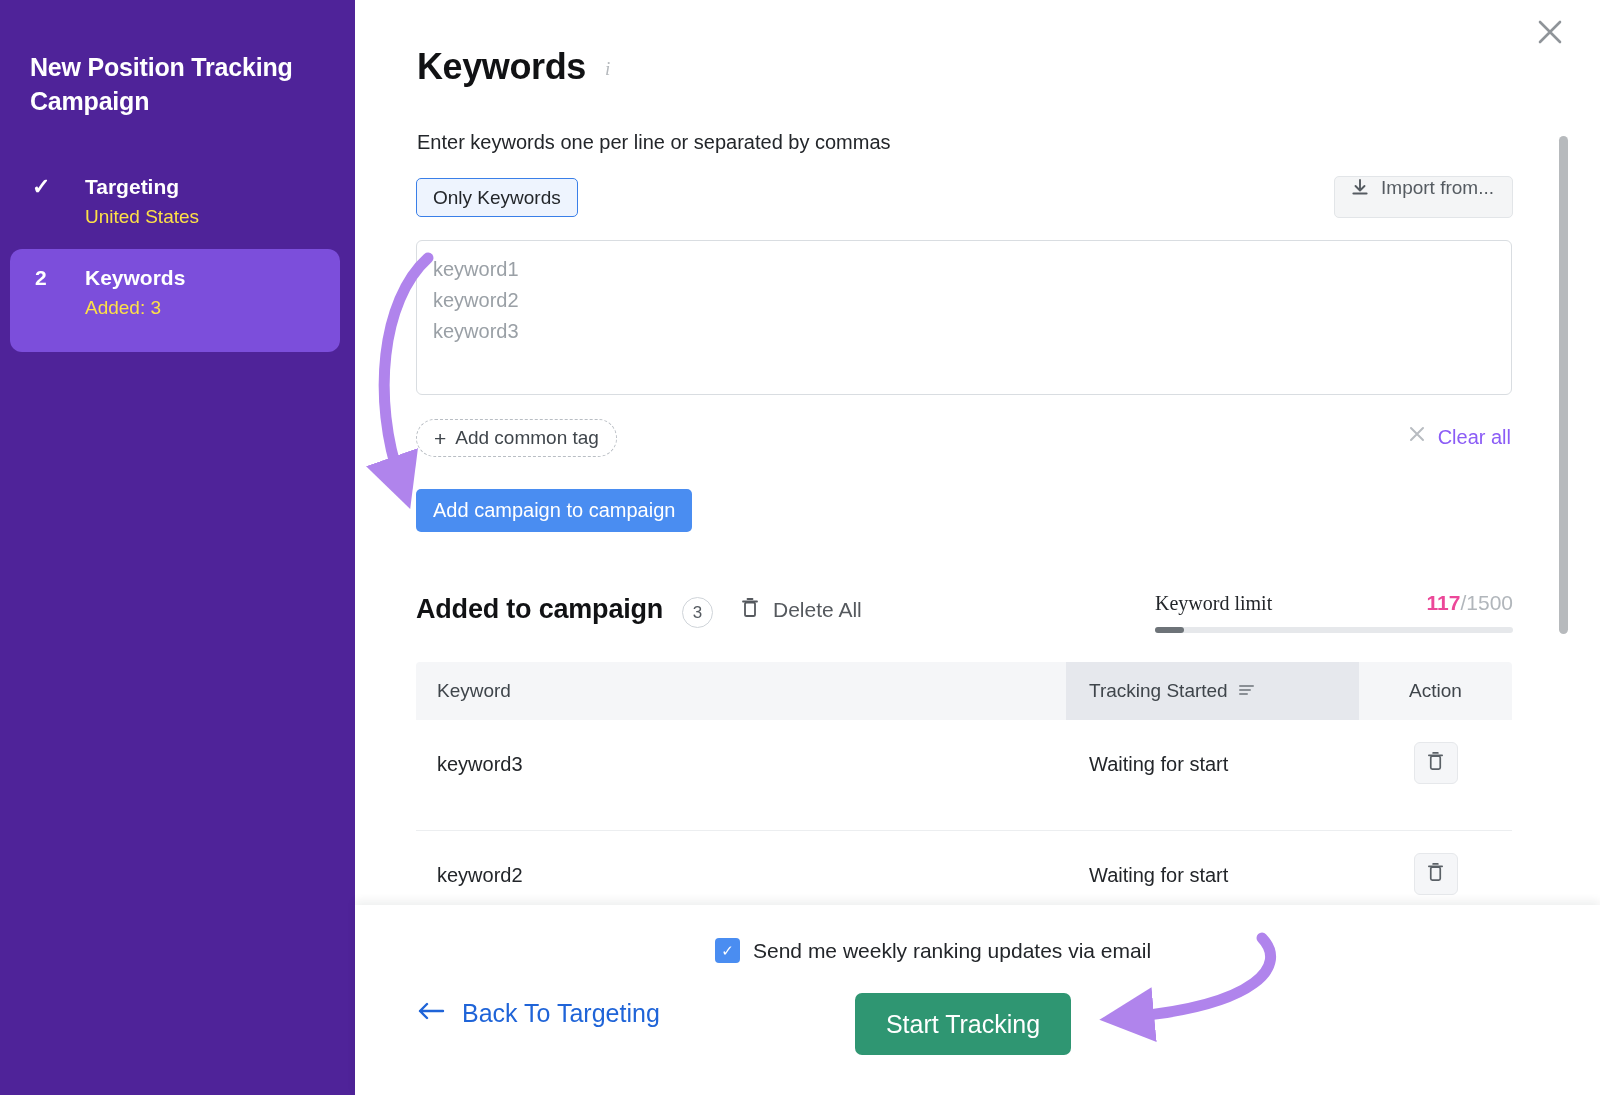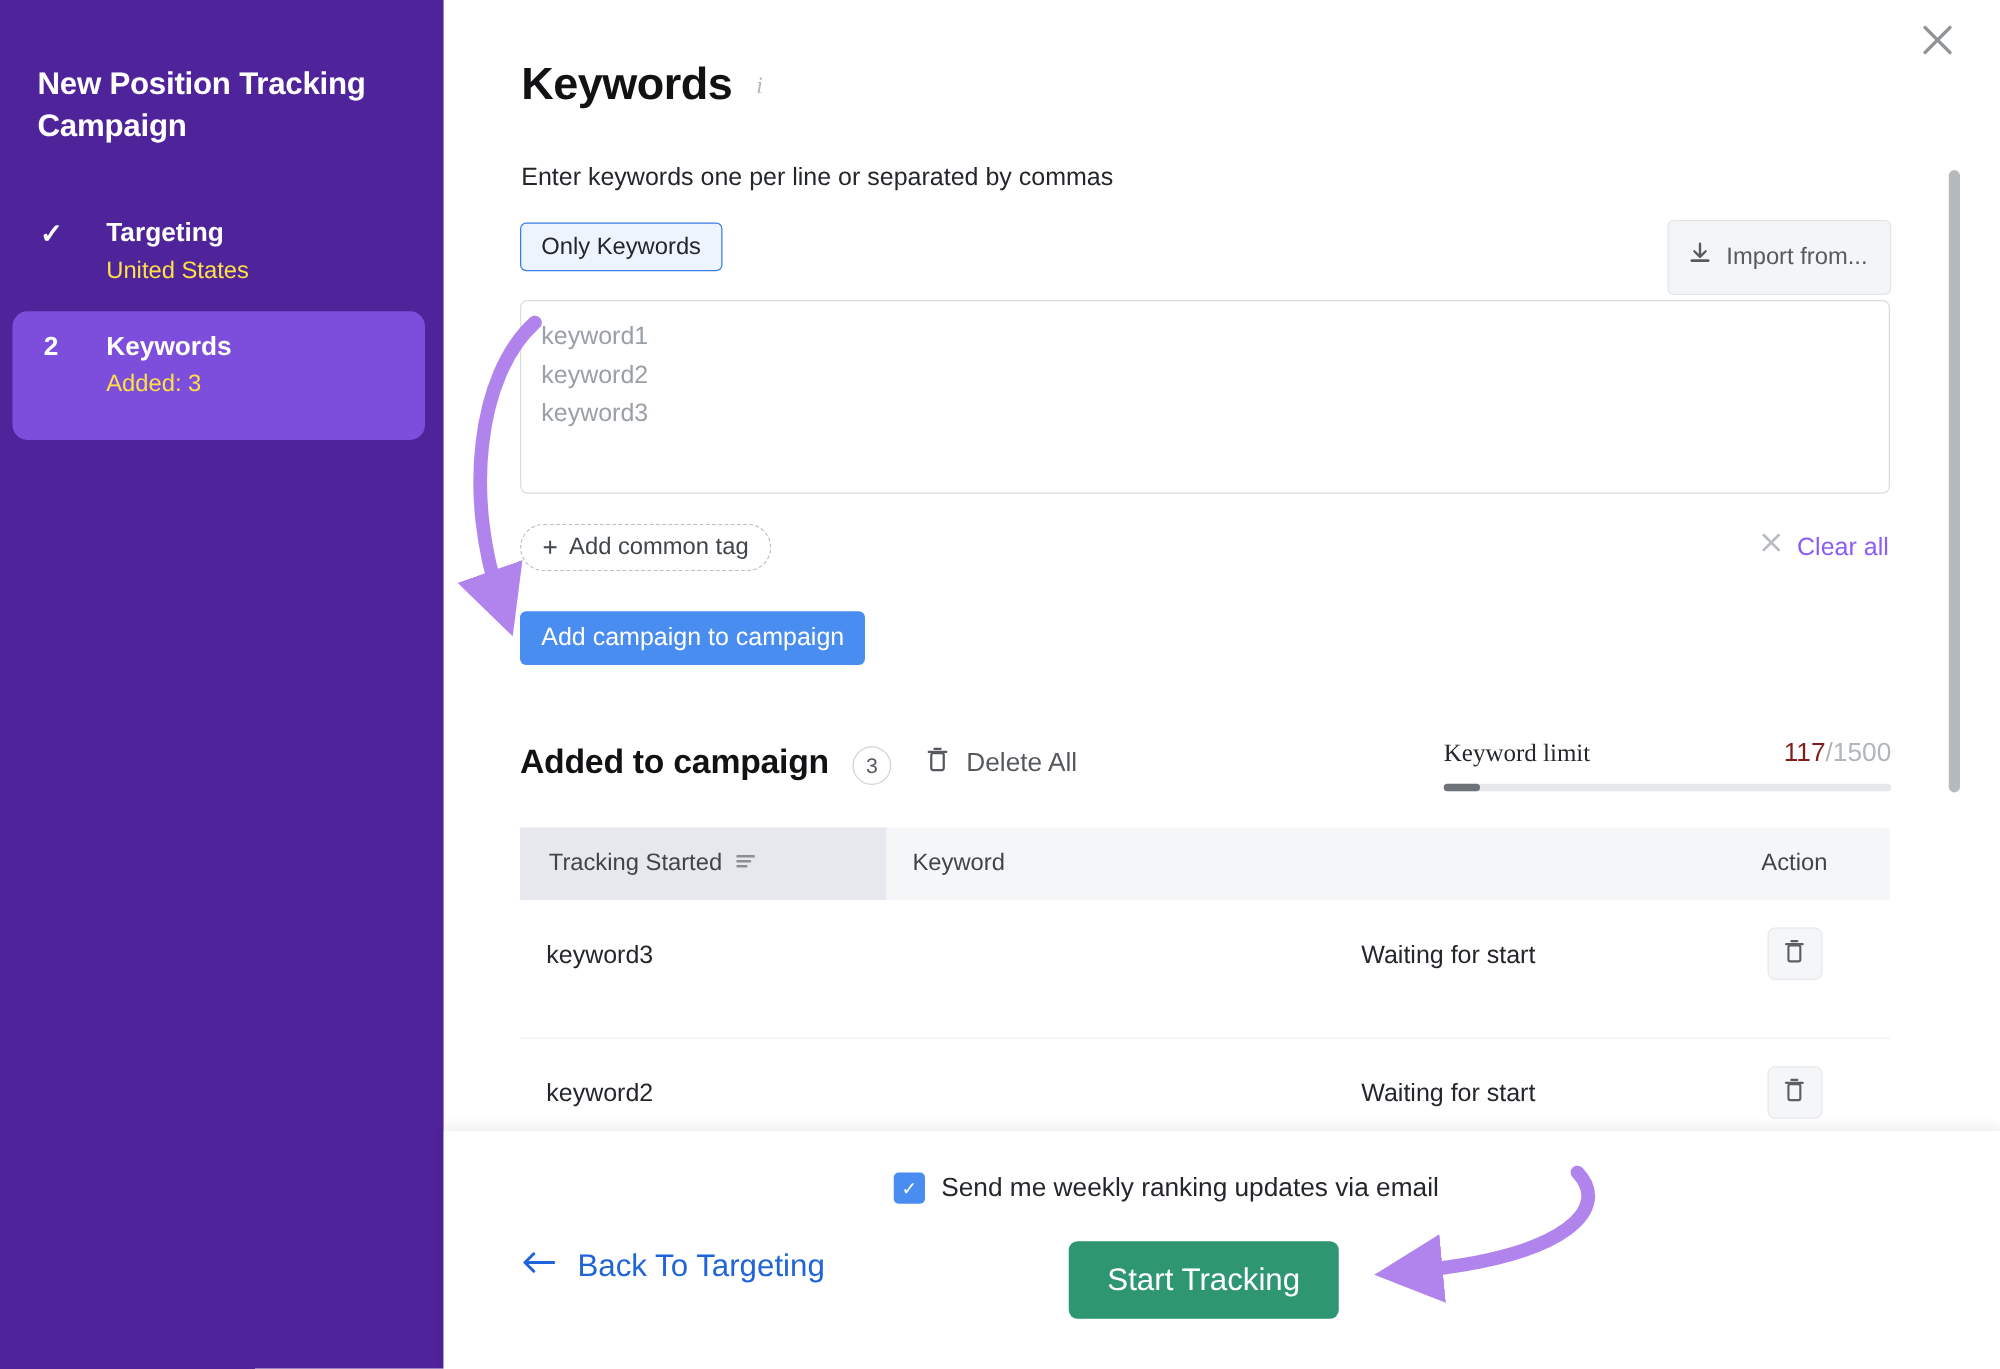--- a/index.html
+++ b/index.html
@@ -141,26 +141,26 @@
     background: #eef4fe;
     border: 1px solid #3a7fe8;
     border-radius: 5px;
     position: relative;
     z-index: 2;
   }
 
   .import-btn {
     position: absolute;
     right: 87px; top: 176px;
-    height: 60px;
+    height: 42px;
     padding: 0 18px 0 14px;
     background: #f4f5f6;
     border: 1px solid #e2e5e8;
     border-radius: 5px;
-    display: flex; align-items: center; gap: 10px;
+    display: flex; gap: 10px;
     font-size: 19px;
     color: #555b61;
     cursor: pointer;
   }
 
   
   .kw-textarea {
     position: absolute;
     left: 61px; top: 240px;
     width: 1096px; height: 155px;
@@ -247,21 +247,21 @@
     color: #23262a;
     font-family: Liberation Serif, serif;
   }
   .kw-limit-value {
     position: absolute;
     right: 87px; top: 591px;
     font-size: 21px;
     color: #b1b6bb;
     text-align: right;
   }
-  .kw-limit-value b { color: #7f1d1d; font-weight: normal; margin-left: 40px; }
+  .kw-limit-value b { color: #ec4899; font-weight: bold; margin-left: 40px; }
   .kw-limit-track {
     position: absolute;
     left: 800px; top: 627px;
     width: 358px; height: 6px;
     background: #e6e8eb;
     border-radius: 3px;
   }
   .kw-limit-fill {
     height: 6px;
     background: #6d7378;
@@ -472,29 +472,29 @@
     <div class="kw-limit-label">Keyword limit</div>
     <div class="kw-limit-value">
       <b>117</b><span>/1500</span>
     </div>
     <div class="kw-limit-track">
       <div class="kw-limit-fill" id="kwfill" style="width: 8%;"></div>
     </div>
 
     <div class="tbl">
       <div class="tbl-head">
+        <div class="th th-kw">Keyword</div>
         <div class="th th-track">
           <span>Tracking Started</span>
           <span class="sort-icon">
             <svg width="17" height="14" viewBox="0 0 17 14">
               <path d="M2 3 L15 3 M2 7 L12 7 M2 11 L9 11" stroke="#8a8f95" stroke-width="2" stroke-linecap="round"></path>
             </svg>
           </span>
         </div>
-        <div class="th th-kw">Keyword</div>
         <div class="th th-action">Action</div>
       </div>
 
       <div id="rows">
           <div class="trow">
             <div class="td td-kw">keyword3</div>
             <div class="td td-track">Waiting for start</div>
             <div class="td-action">
               <div class="row-del-btn">
                 <span><svg width="19" height="22" viewBox="0 0 20 23">

